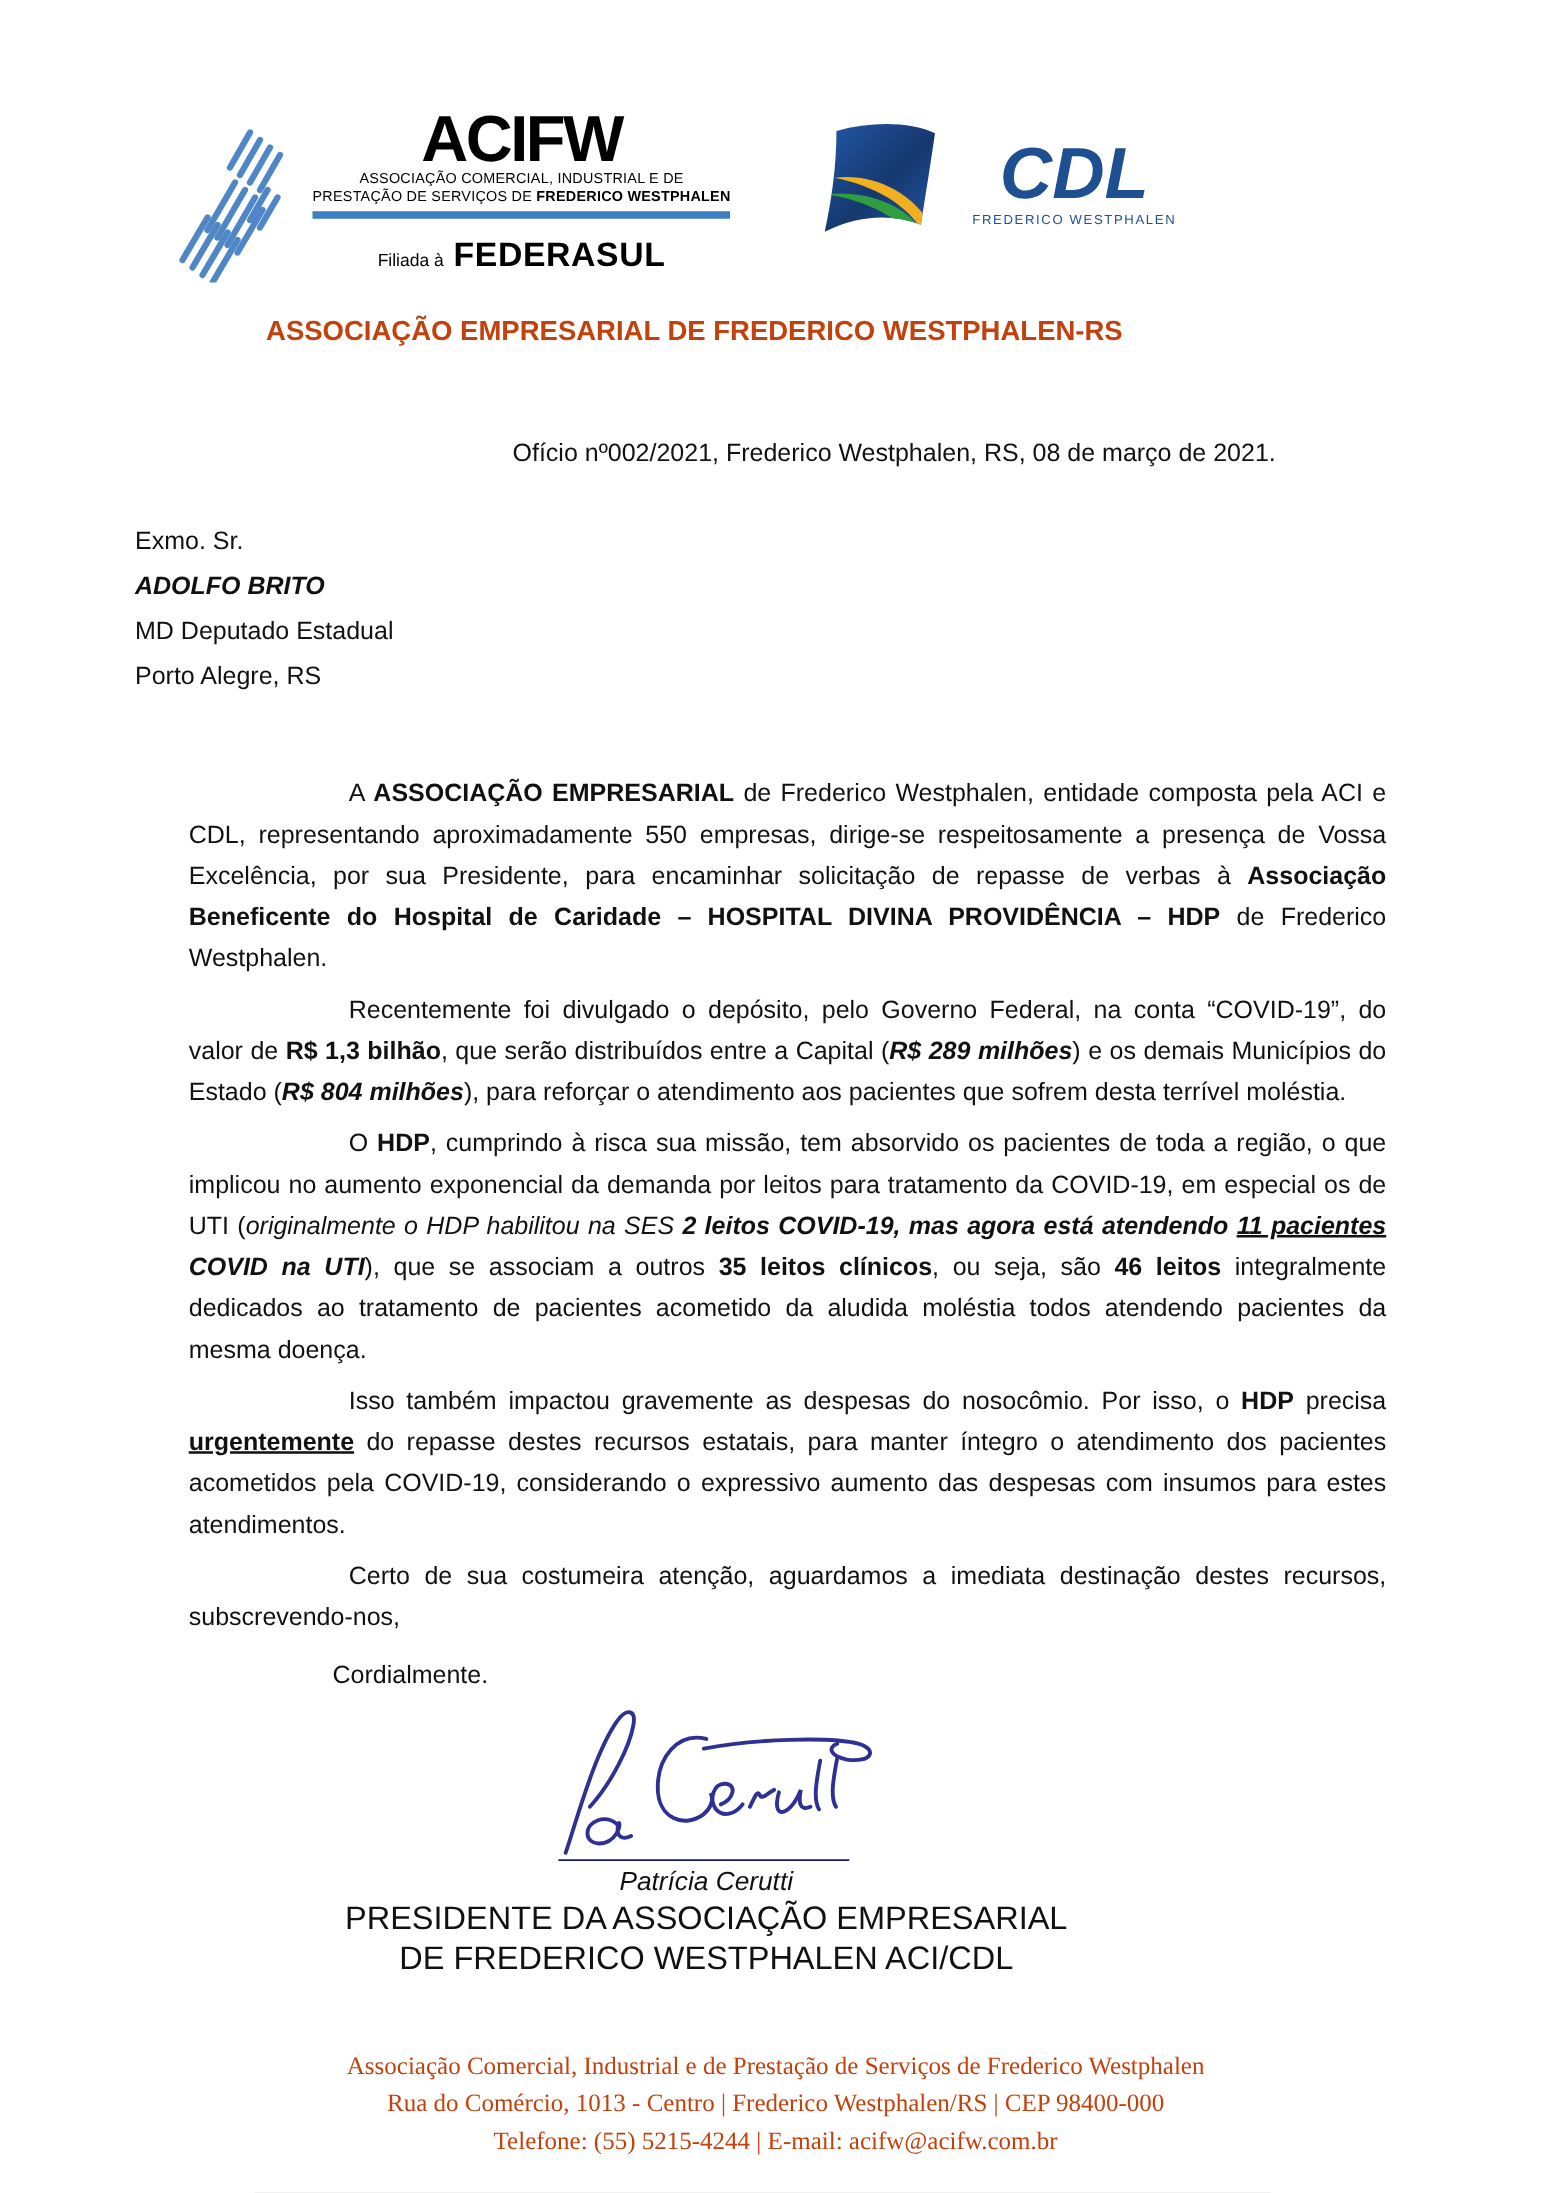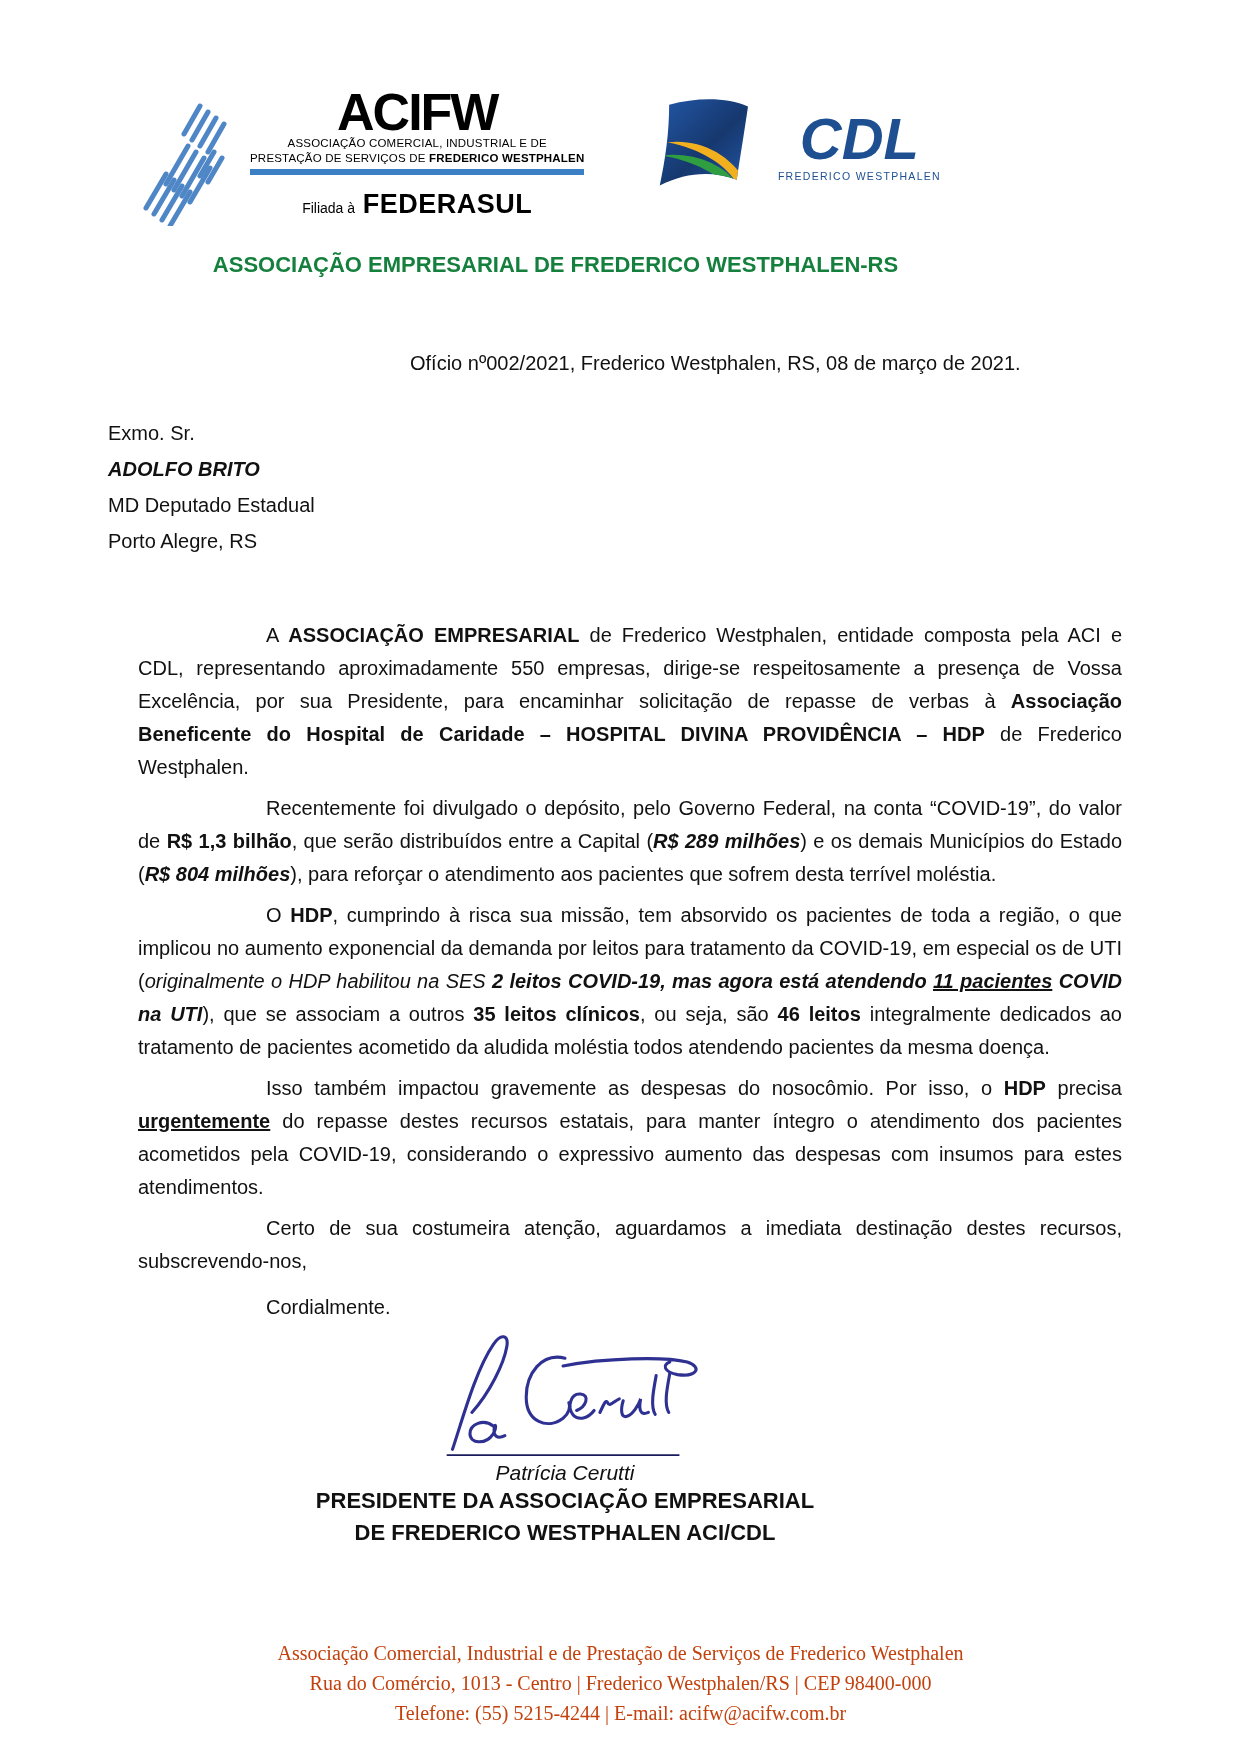--- a/index.html
+++ b/index.html
@@ -17,35 +17,35 @@
   .acifw-sub{font-size:11.5px;line-height:1.3;text-align:center;letter-spacing:.2px;color:#000;margin-top:2px;white-space:nowrap;}
   .acifw-bar{height:6px;width:100%;margin-top:3px;}
   .acifw-affil{margin-top:14px;font-size:14px;color:#000;}
   .acifw-affil b{font-size:27px;letter-spacing:.5px;}
   .cdl{display:flex;gap:15px;align-items:center;margin-top:6px;}
   .cdl-txt{display:flex;flex-direction:column;align-items:center;}
   .cdl-name{font-size:58px;font-weight:bold;font-style:italic;line-height:1;}
   .cdl-sub{font-size:10.5px;letter-spacing:1.3px;margin-top:2px;white-space:nowrap;}
   
   .title{margin:26px 0 0;padding-right:130px;text-align:center;
-    font-size:22px;font-weight:bold;color:#15803d;}
+    font-size:22px;font-weight:bold;color:#c2410c;}
   .refline{margin:74px 0 0 410px;font-size:20px;}
   .recipient{margin:40px 0 0 108px;font-size:20px;line-height:36px;}
   .recipient .rname{font-weight:bold;font-style:italic;}
   .body{margin:60px 119px 0 138px;font-size:20px;line-height:33px;text-align:justify;}
-  .body p{margin:0 0 8px;text-indent:128px;}
+  .body p{margin:0 13px 8px;text-indent:128px;}
   .seg-b{font-weight:bold;}
   .seg-i{font-style:italic;}
   .seg-u{text-decoration:underline;}
   .closing{margin:18px 0 0 266px;font-size:20px;}
   
   .sigblock{margin-top:12px;padding-right:130px;text-align:center;padding-left:19px;}
   .sigblock svg{display:block;margin:0 auto;}
   .sig-name{font-size:21px;font-style:italic;margin-top:2px;}
-  .sig-title{font-size:22px;font-weight:bold;line-height:32px;}
+  .sig-title{font-size:26px;font-weight:normal;line-height:32px;}
   
   .footer{position:absolute;left:0;right:0;bottom:26px;text-align:center;
     font-family:"Liberation Serif",serif;font-size:20px;line-height:30px;color:#c2410c;}
 </style>
 </head>
 <body>
 
 <div class="page">
 
   <div class="logo-row">

